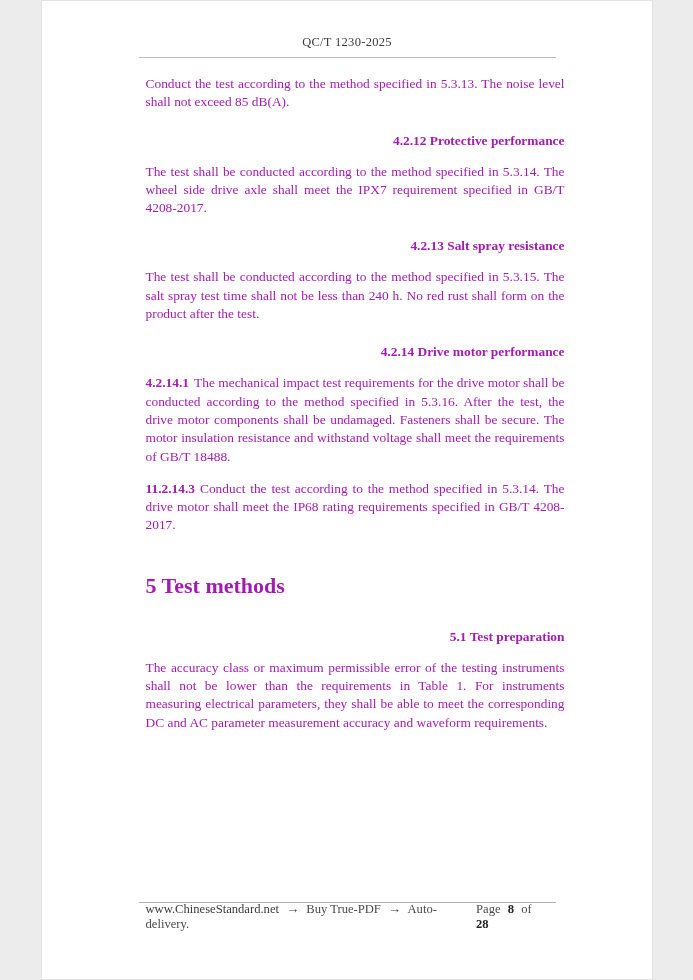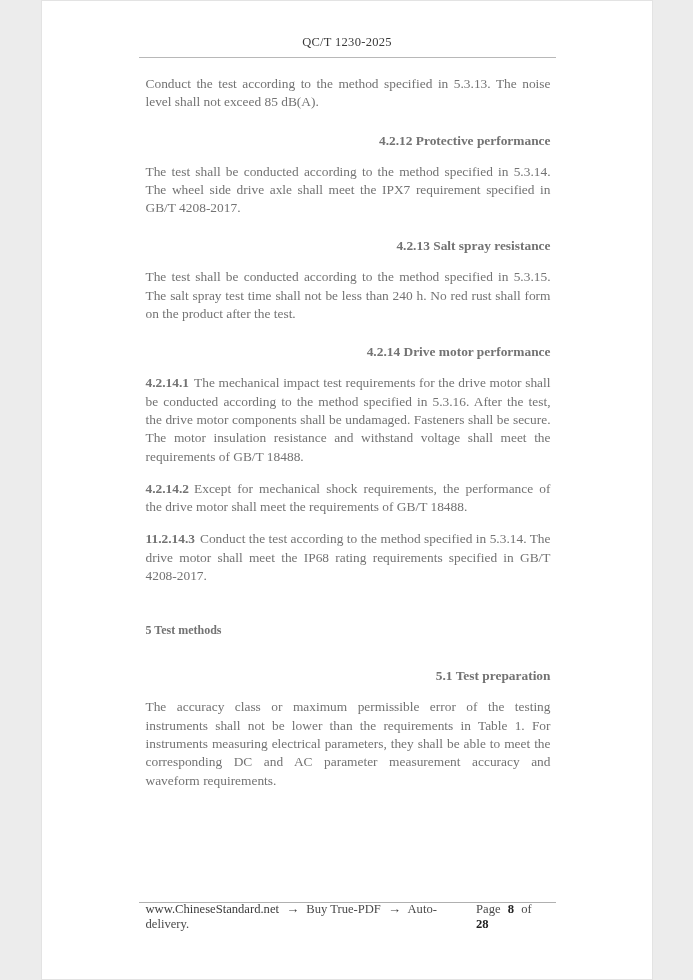--- a/index.html
+++ b/index.html
@@ -33,38 +33,38 @@
     left: 97px;
     right: 96px;
     border-top: 1px solid #b8b8b8;
   }
 
   
   .content {
     position: absolute;
     top: 74px;
     left: 104px;
-    right: 101px;
-    color: #737373;
+    right: 87px;
+    color: #a21caf;
   }
   .para {
     font-size: 13.4px;
     line-height: 18.3px;
     text-align: justify;
     margin: 0 0 14px 0;
   }
   .para .lead { font-weight: bold; margin-right: 5px; }
   .sub-heading {
     font-size: 13.4px;
     font-weight: bold;
     margin: 21px 0 14px 0;
     text-align: right;
   }
   .chapter-heading {
-    font-size: 12px;
+    font-size: 22px;
     font-weight: bold;
     margin: 38px 0 30px 0;
   }
   .sub-heading.spaced { margin-top: 26px; }
 
   
   .footer-rule {
     position: absolute;
     bottom: 76px;
     left: 97px;
@@ -106,21 +106,20 @@
     <h3 class="sub-heading">4.2.12 Protective performance</h3>
     <p class="para">The test shall be conducted according to the method specified in 5.3.14. The wheel side drive axle shall meet the IPX7 requirement specified in GB/T 4208-2017.</p>
 
     <h3 class="sub-heading">4.2.13 Salt spray resistance</h3>
     <p class="para">The test shall be conducted according to the method specified in 5.3.15. The salt spray test time shall not be less than 240 h. No red rust shall form on the product after the test.</p>
 
     <h3 class="sub-heading">4.2.14 Drive motor performance</h3>
 
     <p class="para"><span class="lead">4.2.14.1</span><span>The mechanical impact test requirements for the drive motor shall be conducted according to the method specified in 5.3.16. After the test, the drive motor components shall be undamaged. Fasteners shall be secure. The motor insulation resistance and withstand voltage shall meet the requirements of GB/T 18488.</span></p>
 
-    <p class="para"><span class="lead">4.2.14.2</span><span>Except for mechanical shock requirements, the performance of the drive motor shall meet the requirements of GB/T 18488.</span></p>
 
     <p class="para"><span class="lead">11.2.14.3</span><span>Conduct the test according to the method specified in 5.3.14. The drive motor shall meet the IP68 rating requirements specified in GB/T 4208-2017.</span></p>
 
     <h1 class="chapter-heading">5 Test methods</h1>
 
     <h3 class="sub-heading spaced">5.1 Test preparation</h3>
 
 
     <p class="para">The accuracy class or maximum permissible error of the testing instruments shall not be lower than the requirements in Table 1. For instruments measuring electrical parameters, they shall be able to meet the corresponding DC and AC parameter measurement accuracy and waveform requirements.</p>
 

